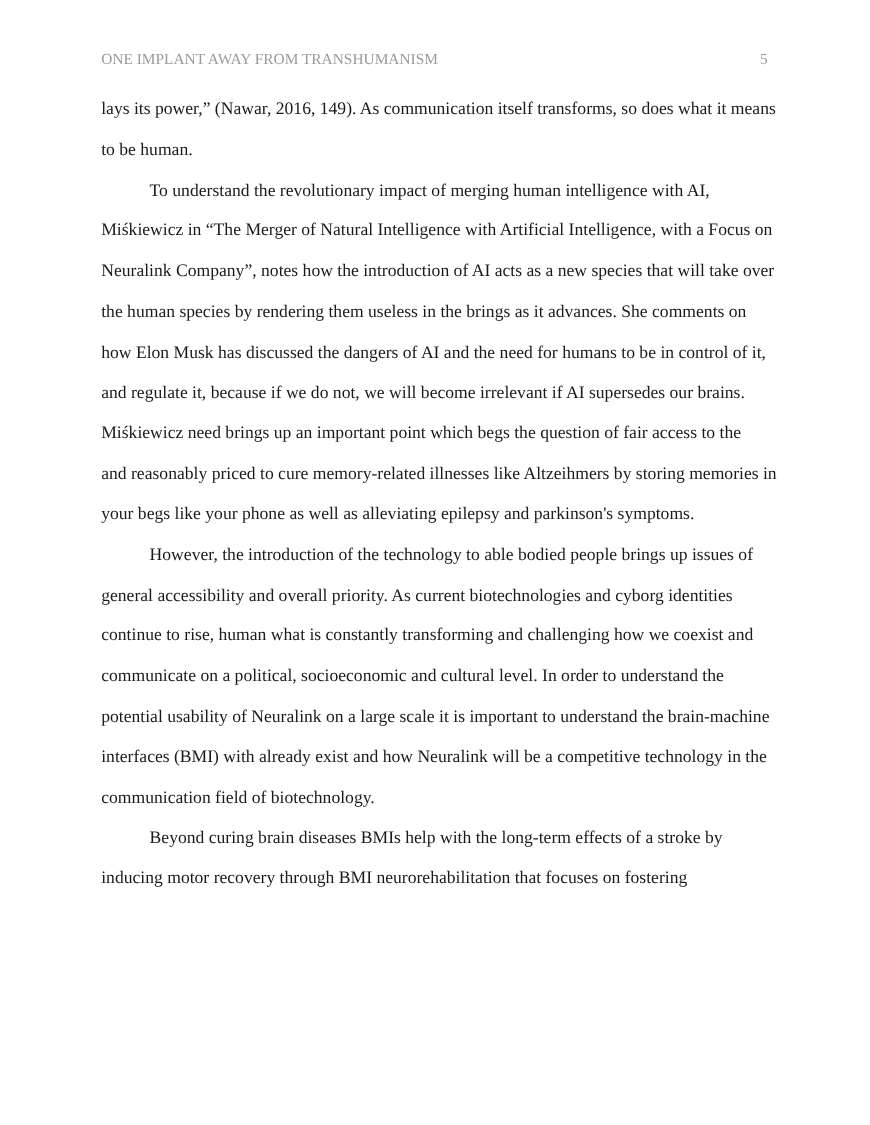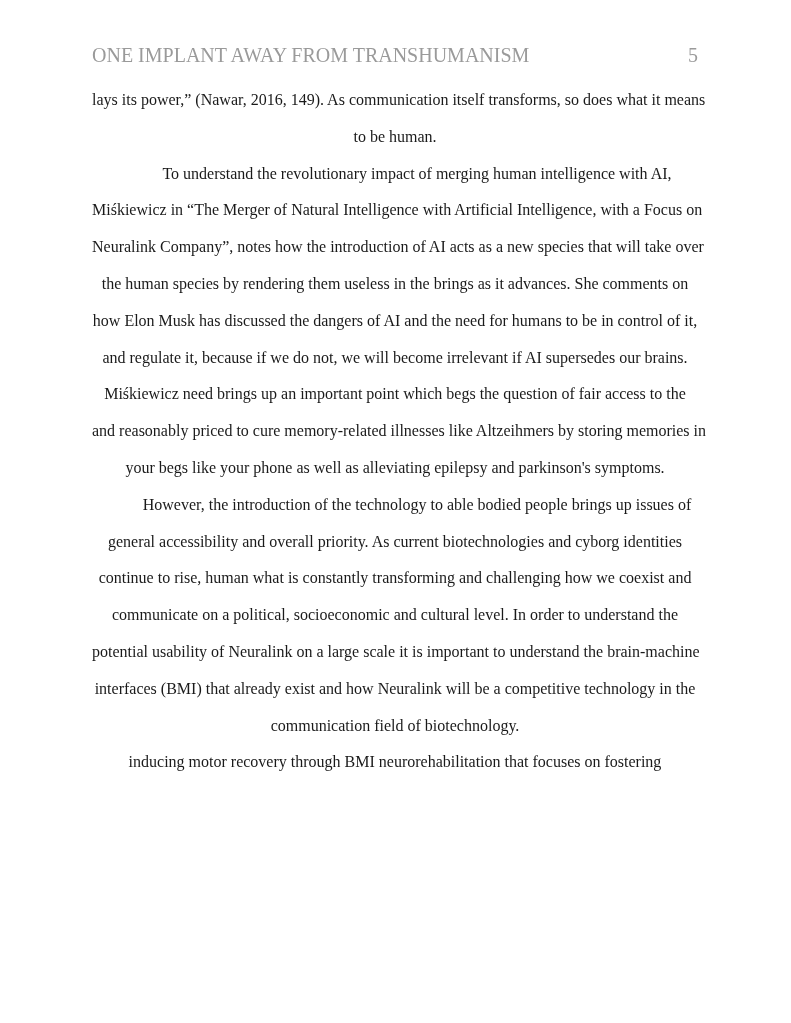--- a/index.html
+++ b/index.html
@@ -17,33 +17,32 @@
   }
   .page{
     position:absolute;left:0;top:0;width:791px;height:1023px;
     background:var(--page-bg);
   }
   .page-header{
     position:absolute;
     left:92px;top:45px;width:606px;height:20px;
     display:flex;justify-content:space-between;align-items:baseline;
     color:var(--header-color);
-    font-size:20px;line-height:20px;
+    font-size:14px;line-height:20px;
     white-space:nowrap;
   }
   .body-text{
     position:absolute;
     left:92px;top:82px;width:606px;
     color:var(--body-color);
     font-size:16px;
   }
   .line{
     height:36.8px;line-height:36.8px;
     white-space:nowrap;
-    text-align:center;
   }
   .line.indent{padding-left:44px;}
 </style>
 </head>
 <body>
 
 <div class="page">
 
   <div class="page-header">
     <span>ONE IMPLANT AWAY FROM TRANSHUMANISM</span>
@@ -60,18 +59,19 @@
     <div class="line">how Elon Musk has discussed the dangers of AI and the need for humans to be in control of it,</div>
     <div class="line">and regulate it, because if we do not, we will become irrelevant if AI supersedes our brains.</div>
     <div class="line">Miśkiewicz need brings up an important point which begs the question of fair access to the</div>
     <div class="line">and reasonably priced to cure memory-related illnesses like Altzeihmers by storing memories in</div>
     <div class="line">your begs like your phone as well as alleviating epilepsy and parkinson's symptoms.</div>
     <div class="line indent">However, the introduction of the technology to able bodied people brings up issues of</div>
     <div class="line">general accessibility and overall priority. As current biotechnologies and cyborg identities</div>
     <div class="line">continue to rise, human what is constantly transforming and challenging how we coexist and</div>
     <div class="line">communicate on a political, socioeconomic and cultural level. In order to understand the</div>
     <div class="line">potential usability of Neuralink on a large scale it is important to understand the brain-machine</div>
-    <div class="line">interfaces (BMI) that already exist and how Neuralink will be a competitive technology in the</div>
+    <div class="line">interfaces (BMI) with already exist and how Neuralink will be a competitive technology in the</div>
     <div class="line">communication field of biotechnology.</div>
+    <div class="line indent">Beyond curing brain diseases BMIs help with the long-term effects of a stroke by</div>
     <div class="line">inducing motor recovery through BMI neurorehabilitation that focuses on fostering</div>
   </div>
 
 </div>
 
 </body></html>

